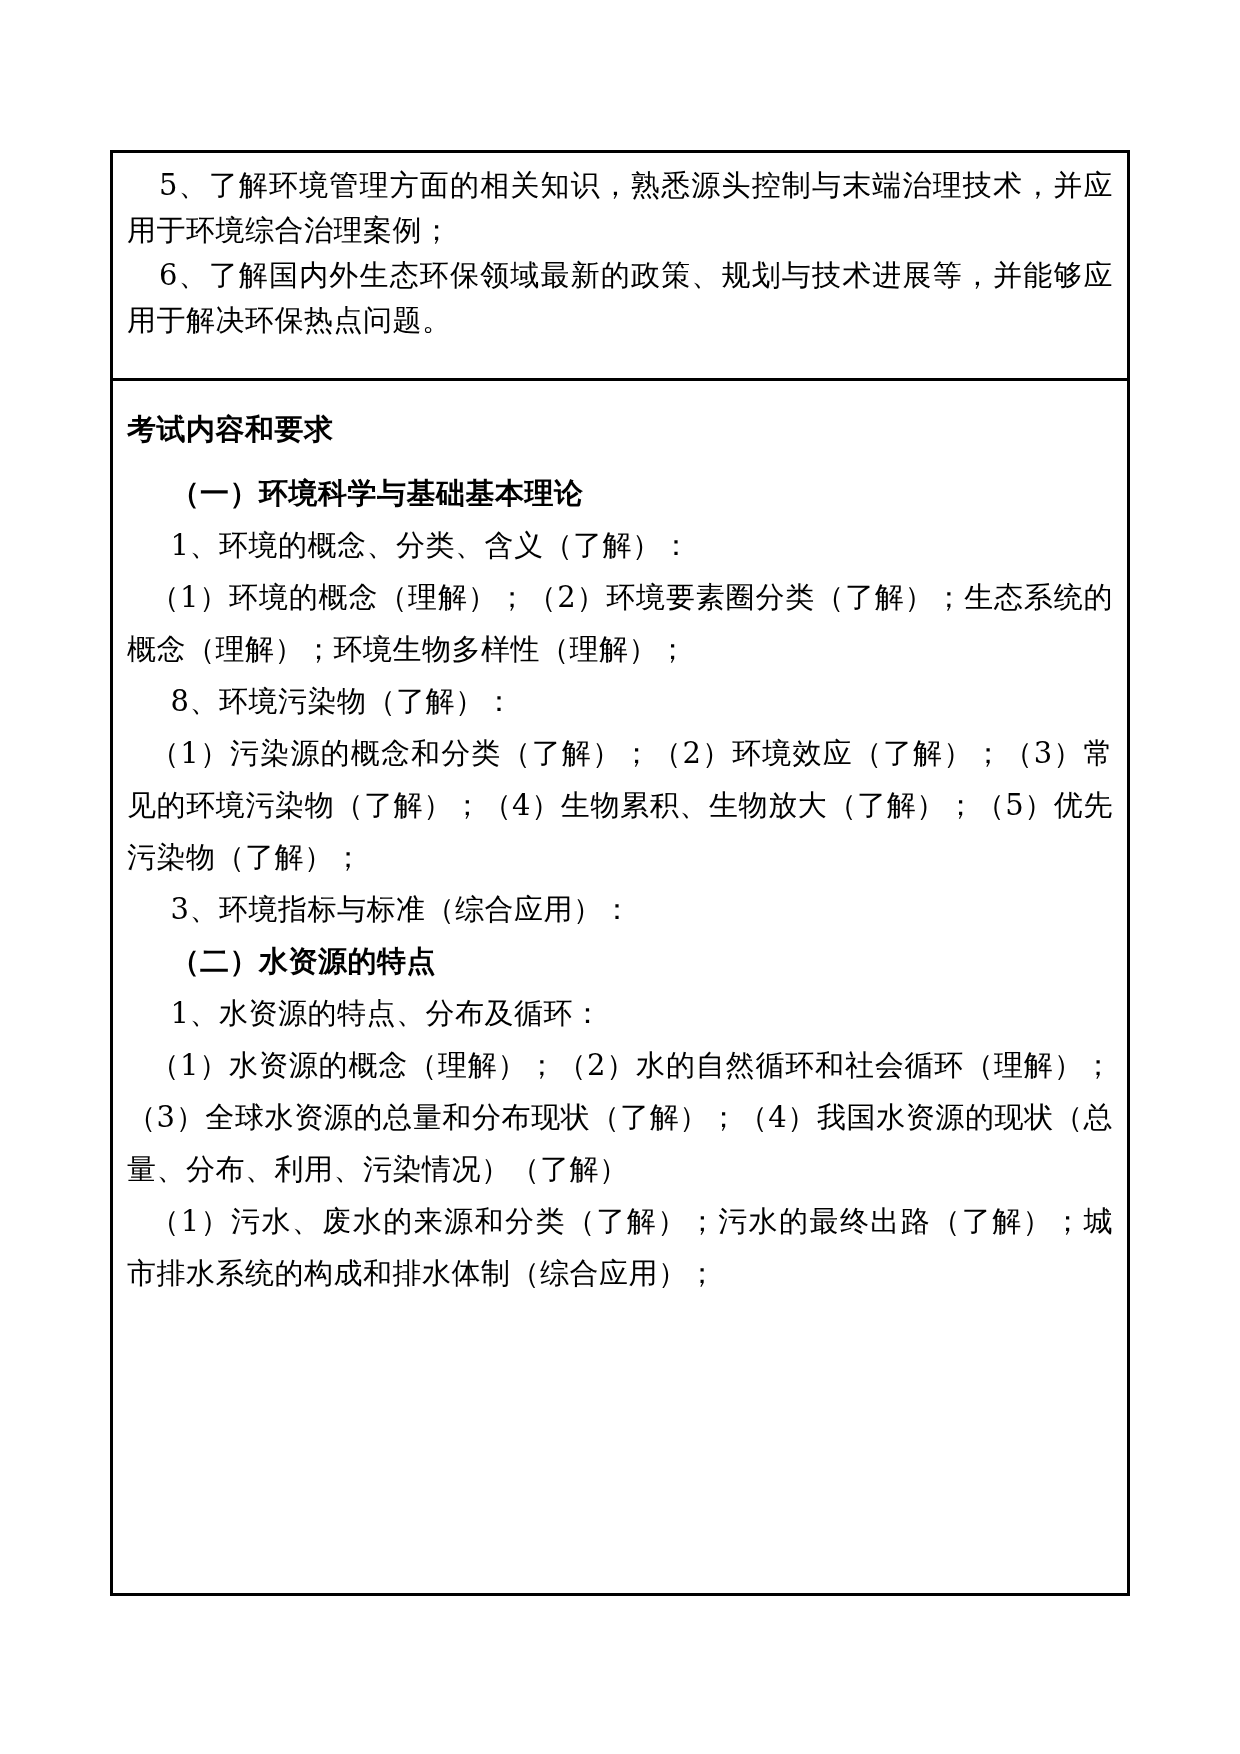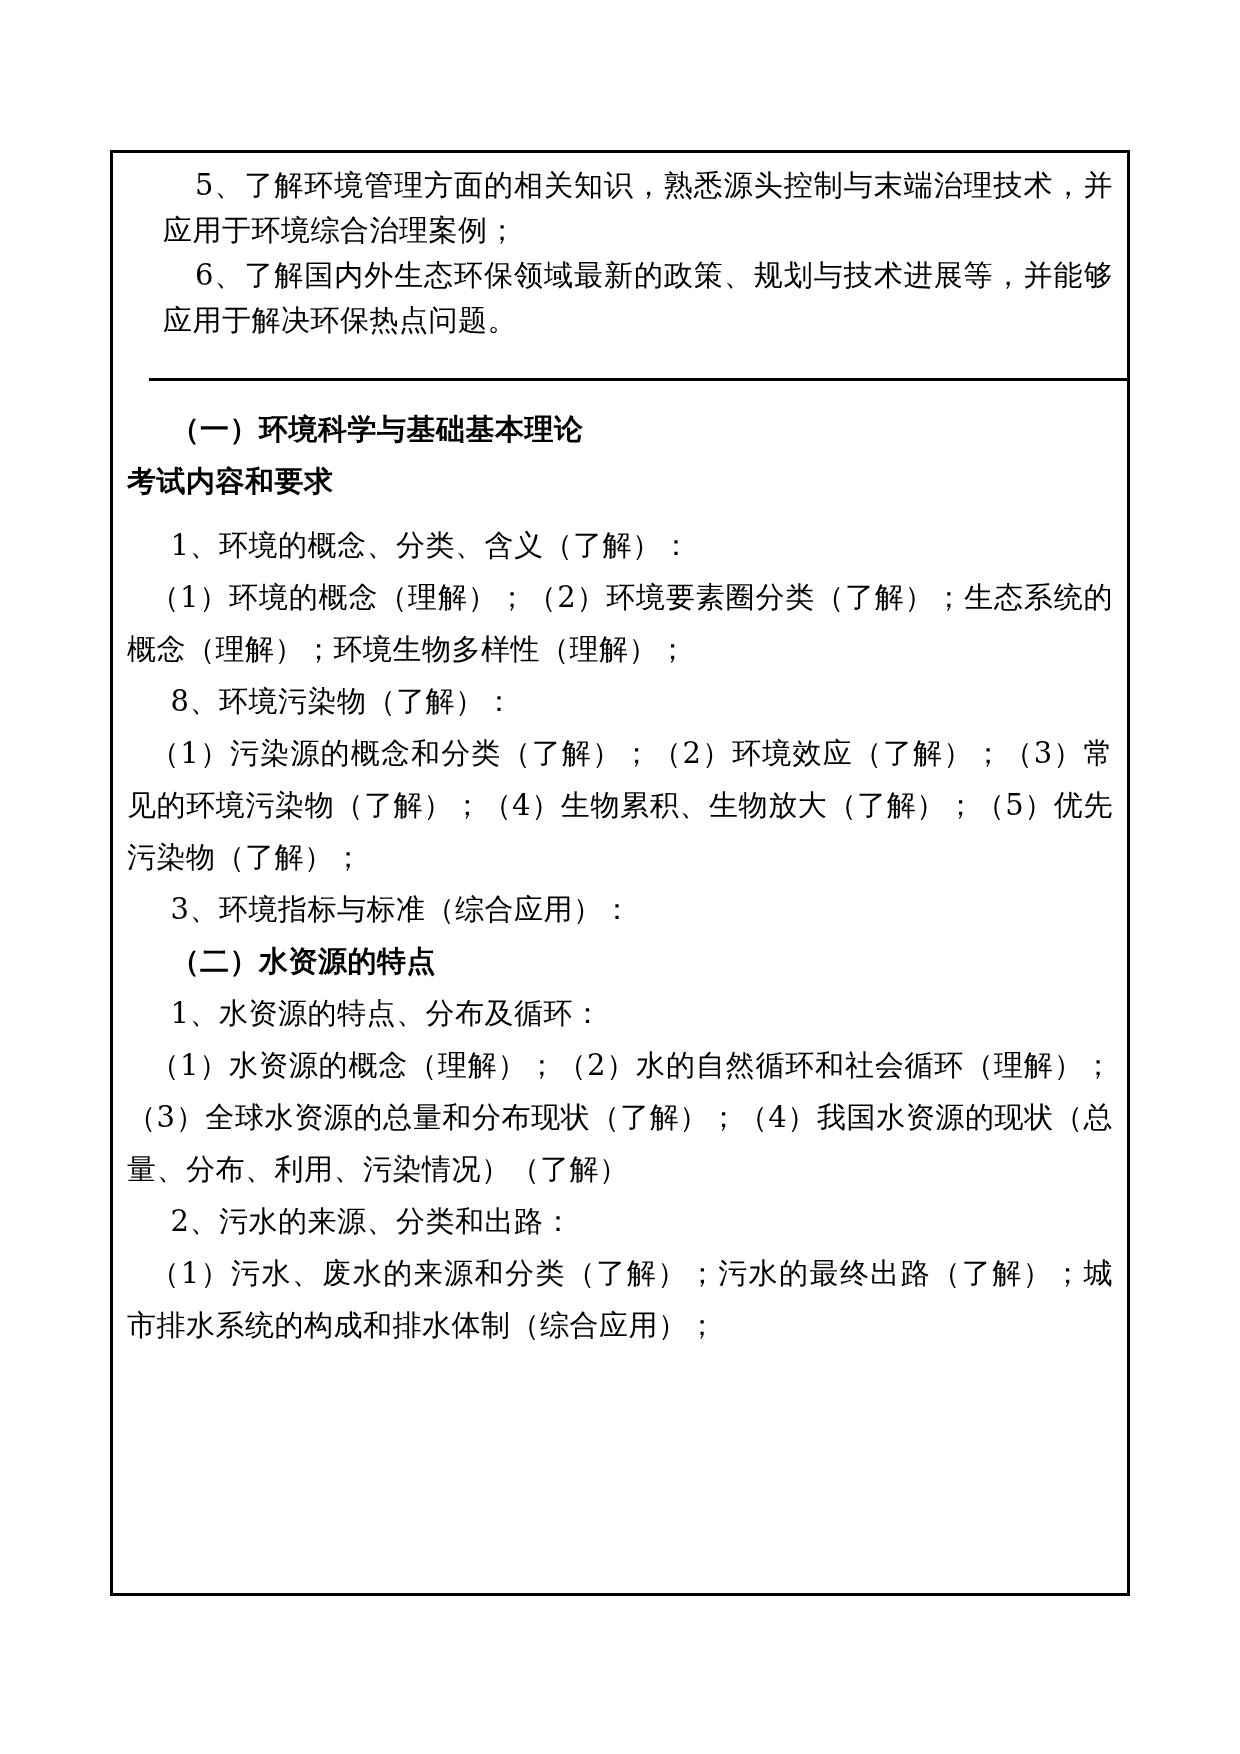--- a/index.html
+++ b/index.html
@@ -23,21 +23,20 @@
     border: 3px solid #000000;
   }
   .row {
     overflow: hidden;
     box-sizing: border-box;
   }
   .row-1 {
     height: 228px;
     border-bottom: 3px solid #000000;
     padding: 10px 14px 0 14px;
-    margin-left: 36px;
   }
   .row-2 {
     height: 1212px;
     padding: 22px 14px 0 14px;
   }
   .para {
     margin: 0;
     font-size: 29px;
     text-align: justify;
     letter-spacing: 0.5px;
@@ -70,31 +69,30 @@
 
 <div class="page">
   <div class="doc-table">
 
     <div class="row row-1">
       <p class="para">5、了解环境管理方面的相关知识，熟悉源头控制与末端治理技术，并应用于环境综合治理案例；</p>
       <p class="para">6、了解国内外生态环保领域最新的政策、规划与技术进展等，并能够应用于解决环保热点问题。</p>
     </div>
 
     <div class="row row-2">
+      <p class="para heading">考试内容和要求</p>
+
       <p class="para section-title">（一）环境科学与基础基本理论</p>
-
-      <p class="para heading">考试内容和要求</p>
       <p class="para num">1、环境的概念、分类、含义（了解）：</p>
       <p class="para sub">（1）环境的概念（理解）；（2）环境要素圈分类（了解）；生态系统的概念（理解）；环境生物多样性（理解）；</p>
       <p class="para num">8、环境污染物（了解）：</p>
       <p class="para sub">（1）污染源的概念和分类（了解）；（2）环境效应（了解）；（3）常见的环境污染物（了解）；（4）生物累积、生物放大（了解）；（5）优先污染物（了解）；</p>
       <p class="para num">3、环境指标与标准（综合应用）：</p>
 
       <p class="para section-title">（二）水资源的特点</p>
       <p class="para num">1、水资源的特点、分布及循环：</p>
       <p class="para sub">（1）水资源的概念（理解）；（2）水的自然循环和社会循环（理解）；（3）全球水资源的总量和分布现状（了解）；（4）我国水资源的现状（总量、分布、利用、污染情况）（了解）</p>
-      <p class="para num">2、污水的来源、分类和出路：</p>
       <p class="para sub">（1）污水、废水的来源和分类（了解）；污水的最终出路（了解）；城市排水系统的构成和排水体制（综合应用）；</p>
 
     </div>
 
   </div>
 </div>
 
 </body></html>

